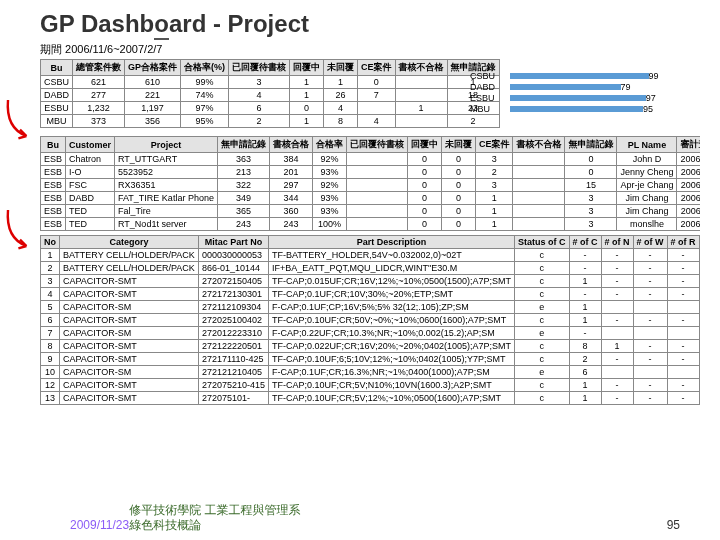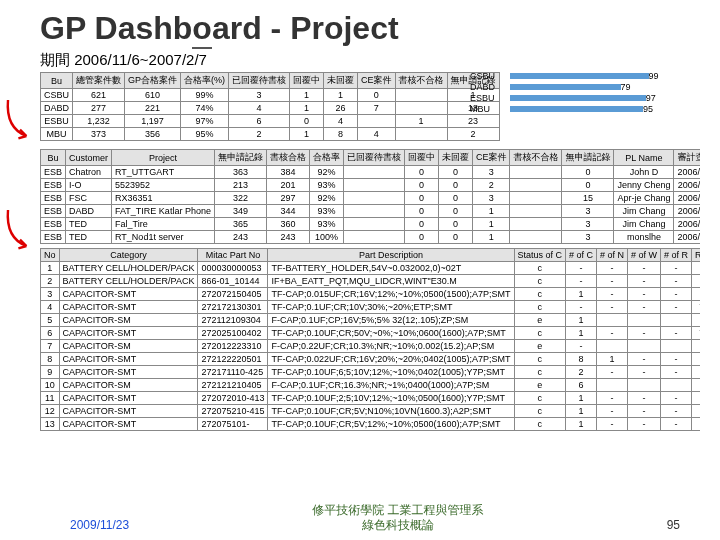--- a/index.html
+++ b/index.html
@@ -1,35 +1,35 @@
 <!DOCTYPE html>
 <html><head>
 <meta charset="utf-8">
 <style>
   html,body{margin:0;padding:0;font-family:Arial,"Microsoft JhengHei",sans-serif;font-size:10px;color:#000;background:#fff;width:720px;}
   .slide{position:relative;width:720px;height:540px;overflow:hidden;}
-  h1{font-size:32px;font-weight:bold;margin:10px 0 4px 40px;color:#333;}
+  h1{font-size:24px;font-weight:bold;margin:10px 0 4px 40px;color:#333;}
   h1 .u{border-bottom:2px solid #555;padding-bottom:1px;}
-  .period{margin:4px 0 2px 40px;font-size:15px;}
+  .period{margin:4px 0 2px 40px;font-size:11px;}
   table{border-collapse:collapse;font-size:9px;}
   th,td{border:1px solid #888;padding:1px 3px;text-align:center;white-space:nowrap;}
-  th{background:#e3e3e3;font-weight:normal;}
+  th{background:#e3e3e3;font-weight:bold;}
   .tbl1{margin:2px 0 2px 40px;width:400px;}
   .bars{position:absolute;top:70px;left:470px;font-size:9px;}
   .bar-row{display:flex;align-items:center;margin:1px 0;}
   .bar-lbl{width:40px;}
   .bar{height:6px;background:#5a9bd5;}
   .bar-val{}
   .tbl2-wrap{width:660px;overflow-x:hidden;margin:8px 0 4px 40px;position:relative;}
   .tbl3-wrap{width:660px;overflow-x:hidden;margin:4px 0 0 40px;}
   .arrow{position:absolute;left:4px;width:32px;height:50px;}
   .arrow svg{width:100%;height:100%;}
   .foot{position:absolute;bottom:8px;left:0;width:720px;display:flex;justify-content:space-between;align-items:flex-end;font-size:12px;color:#3a6a2a;}
-  .foot .date{margin-left:70px;color:#1d4ed8;margin-top:28px;}
-  .foot .ctr{text-align:center;flex:1;line-height:1.2;}
+  .foot .date{margin-left:70px;color:#8b5cf6;margin-top:28px;}
+  .foot .ctr{text-align:left;flex:1;line-height:1.2;}
   .foot .pg{margin-right:40px;color:#333;}
   .tbl2 td:nth-child(1),.tbl2 td:nth-child(2),.tbl2 td:nth-child(3){text-align:left;}
   .tbl3 td:nth-child(2),.tbl3 td:nth-child(3),.tbl3 td:nth-child(4){text-align:left;}
 </style>
 </head>
 <body>
 <div class="slide">
 
 <h1>
  <span>GP Dashb</span><span class="u">o</span><span>ard - Project</span>
@@ -395,32 +395,20 @@
             <td>272121210405</td>
             <td>F-CAP;0.1UF;CR;16.3%;NR;~1%;0400(1000);A7P;SM</td>
             <td>e</td>
             <td>6</td>
             <td></td>
             <td></td>
             <td></td>
             <td></td>
           </tr>
           <tr>
-            <td>11</td>
-            <td>CAPACITOR-SMT</td>
-            <td>272072010-413</td>
-            <td>TF-CAP;0.10UF;2;5;10V;12%;~10%;0500(1600);Y7P;SMT</td>
-            <td>c</td>
-            <td>1</td>
-            <td>-</td>
-            <td>-</td>
-            <td>-</td>
-            <td></td>
-          </tr>
-          <tr>
             <td>12</td>
             <td>CAPACITOR-SMT</td>
             <td>272075210-415</td>
             <td>TF-CAP;0.10UF;CR;5V;N10%;10VN(1600.3);A2P;SMT</td>
             <td>c</td>
             <td>1</td>
             <td>-</td>
             <td>-</td>
             <td>-</td>
             <td></td>

